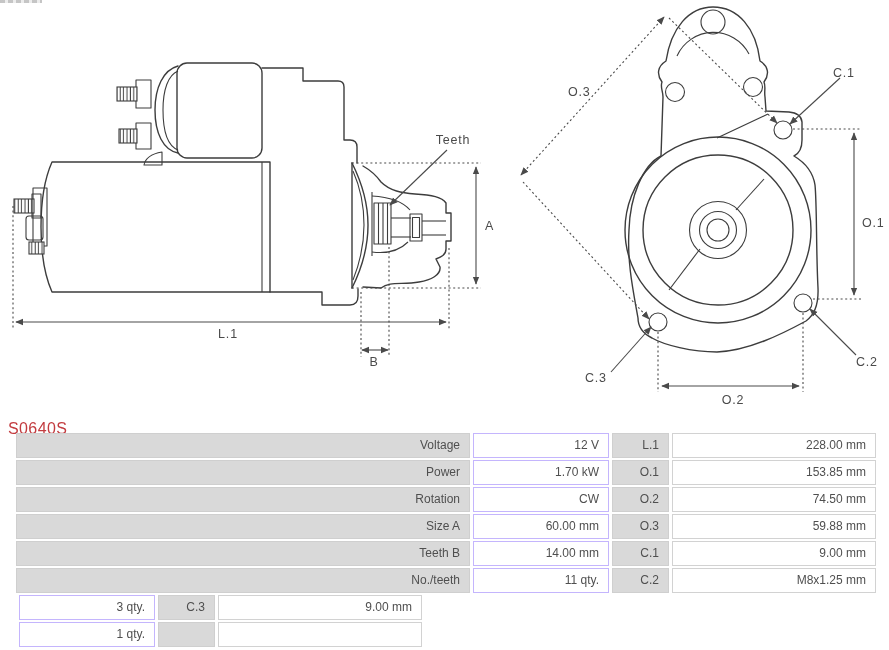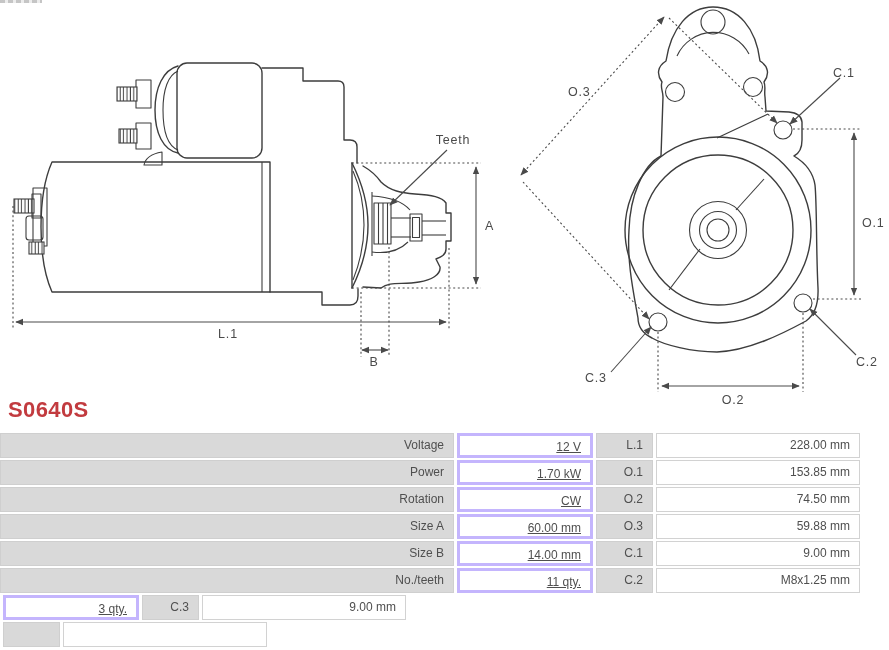--- a/index.html
+++ b/index.html
@@ -7,33 +7,33 @@
     position:relative;width:889px;height:650px;background:#ffffff;overflow:hidden;
     font-family:"Liberation Sans", sans-serif;
   }
   .watermark-frag{
     position:absolute;left:0;top:0;width:42px;height:3px;
     background:repeating-linear-gradient(90deg,#b7b7b7 0 5px,#e8e8e8 5px 8px);
     opacity:.8;
   }
   .diagram-svg{position:absolute;left:0;top:0;}
   .part-number{
-    position:absolute;left:8px;top:397px;
-    font-size:22px;font-weight:700;letter-spacing:.4px;color:#c23b3f;
+    position:absolute;left:8px;top:420px;
+    font-size:16px;font-weight:400;letter-spacing:.4px;color:#c23b3f;
     text-decoration:none;cursor:pointer;
   }
-  .spec-table{position:absolute;left:0;top:433px;width:874px;}
+  .spec-table{position:absolute;left:8px;top:433px;width:874px;padding-left:8px;}
   .spec-row{display:flex;margin-bottom:2px;height:25px;}
   .spec-row .cell{
     box-sizing:border-box;height:25px;line-height:23px;
     font-size:12px;color:#4f4f4f;text-align:right;
     padding-right:9px;overflow:hidden;white-space:nowrap;
   }
   .c-label{width:454px;background:#d9d9d9;border:1px solid #cfcfcf;}
-  .c-val{width:136px;background:#ffffff;border:3px solid #c4b5fd;margin-left:3px;text-decoration:underline;}
+  .c-val{width:136px;background:#ffffff;border:1px solid #c4b5fd;margin-left:3px;}
   .c-dim{width:57px;background:#d9d9d9;border:1px solid #cfcfcf;margin-left:3px;}
   .c-dimval{width:204px;background:#ffffff;border:1px solid #d2d2d2;margin-left:3px;}
   .outline{fill:none;stroke:#3d3d3d;stroke-width:1.4;stroke-linejoin:round;stroke-linecap:round;}
   .thin{fill:none;stroke:#3d3d3d;stroke-width:1.1;stroke-linejoin:round;}
   .dim{fill:none;stroke:#4a4a4a;stroke-width:1.1;}
   .dot{fill:none;stroke:#4a4a4a;stroke-width:1.1;stroke-dasharray:2,2.6;}
   .dlabel{fill:#4a4a4a;font-family:"Liberation Sans",sans-serif;font-size:12.5px;letter-spacing:.8px;}
   .hatched{fill:url(#hatch);stroke:#3d3d3d;stroke-width:1.1;}
 </style>
 </head>
@@ -198,34 +198,35 @@
         <div class="cell c-dim">O.2</div>
         <div class="cell c-dimval">74.50 mm</div>
       </div>
       <div class="spec-row">
         <div class="cell c-label">Size A</div>
         <div class="cell c-val">60.00 mm</div>
         <div class="cell c-dim">O.3</div>
         <div class="cell c-dimval">59.88 mm</div>
       </div>
       <div class="spec-row">
-        <div class="cell c-label">Size B</div>
+        <div class="cell c-label">Teeth B</div>
         <div class="cell c-val">14.00 mm</div>
         <div class="cell c-dim">C.1</div>
         <div class="cell c-dimval">9.00 mm</div>
       </div>
       <div class="spec-row">
         <div class="cell c-label">No./teeth</div>
         <div class="cell c-val">11 qty.</div>
         <div class="cell c-dim">C.2</div>
         <div class="cell c-dimval">M8x1.25 mm</div>
       </div>
       <div class="spec-row">
         <div class="cell c-val">3 qty.</div>
         <div class="cell c-dim">C.3</div>
         <div class="cell c-dimval">9.00 mm</div>
       </div>
       <div class="spec-row">
+        <div class="cell c-val">1 qty.</div>
         <div class="cell c-dim"></div>
         <div class="cell c-dimval"></div>
       </div>
     </div>
 </div>
 
 </body></html>

